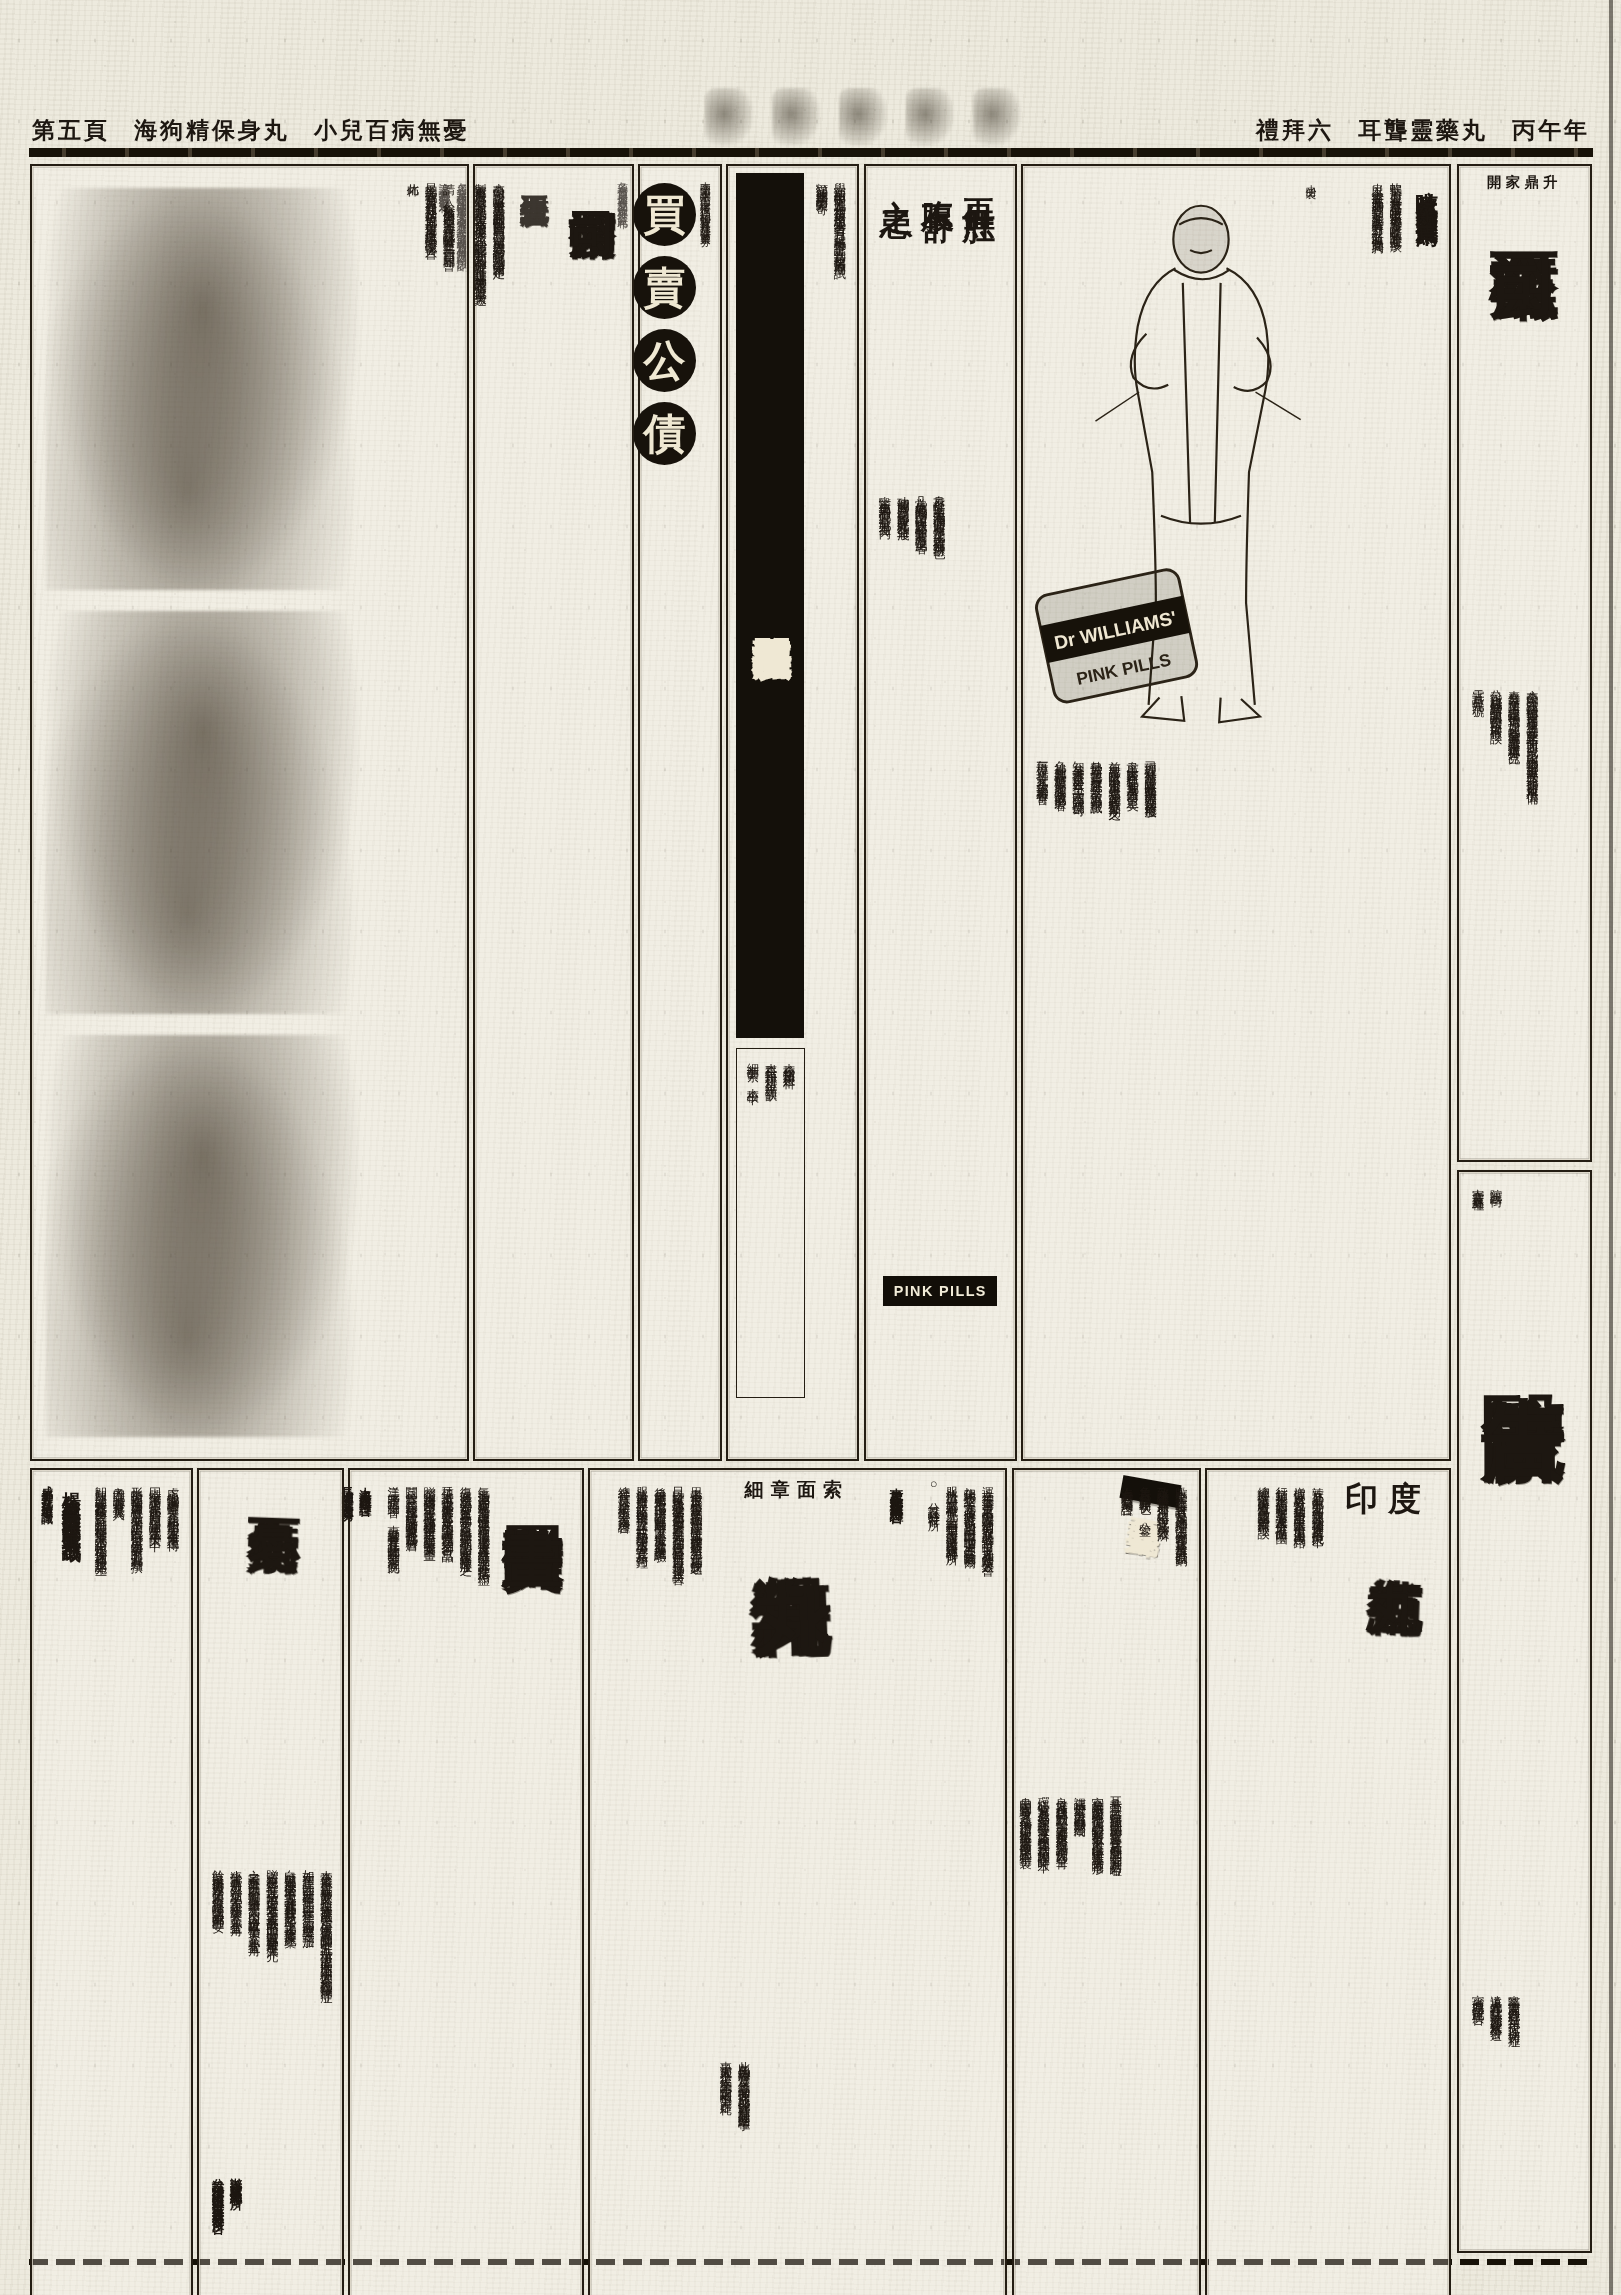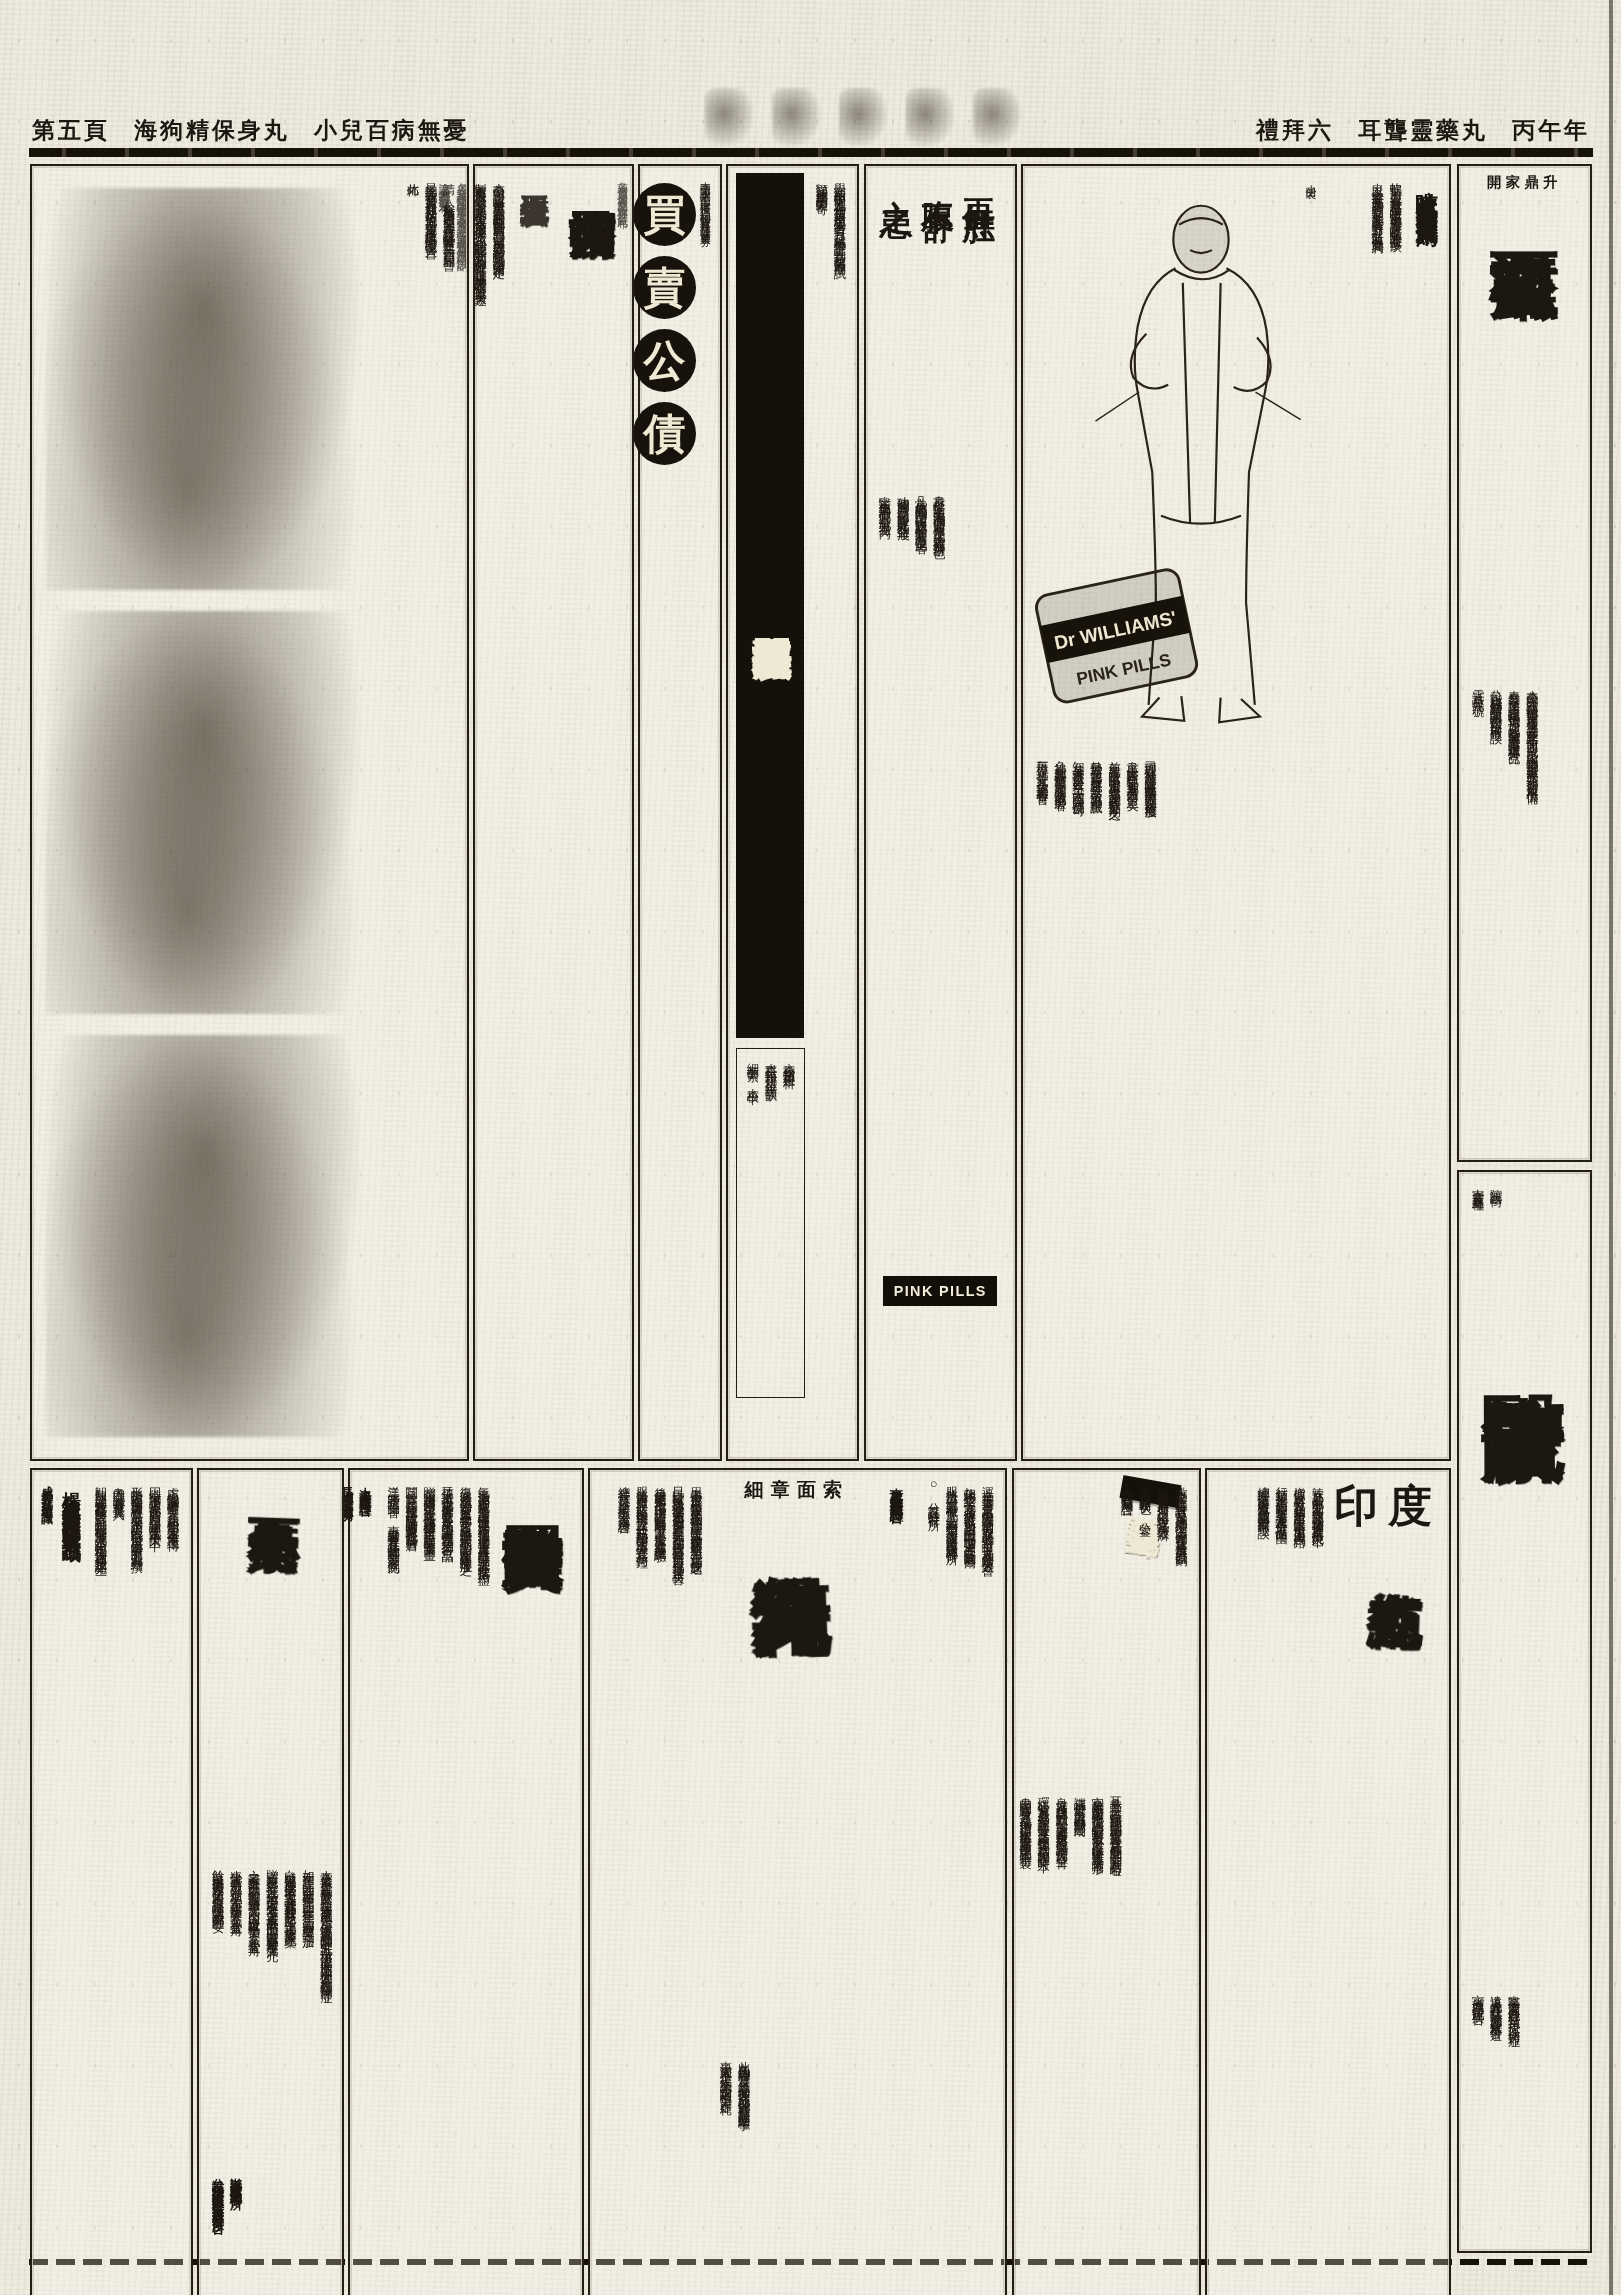--- a/index.html
+++ b/index.html
@@ -237,21 +237,21 @@
           </div>
         </div>
       </div>
     </div>
 
     <div class="half bot">
 
       <div class="ad" style="width:246px">
         <div style="display:flex;flex-direction:row-reverse;height:100%;gap:5.8px;">
           <div style="width:108px;">
-            <div style="font-size:44px;font-weight:bold;text-align:center;letter-spacing:10px;">印度</div>
+            <div style="font-size:33px;font-weight:bold;text-align:center;letter-spacing:10px;">印度</div>
             <div class="giant" style="font-size:56px;height:591px;margin:11.5px auto;transform:rotate(2deg);">辣克紅色補丸</div>
           </div>
           <div class="vflow" style="flex:1;">
               <div class="vcol">辣克草乃丸中主要卽名辣克國藥良功偉實至名歸現已不</div>
               <div class="vcol">樣假冒牌名分投各店銷售者而生害本醫士與上海四馬路</div>
               <div class="vcol">行銷數十年矣信譽昭著無論上海及各分埠惟向中國</div>
               <div class="vcol">總經理處承購者概爲眞貨認明商標庶不致誤</div>
             </div>
         </div>
       </div>

